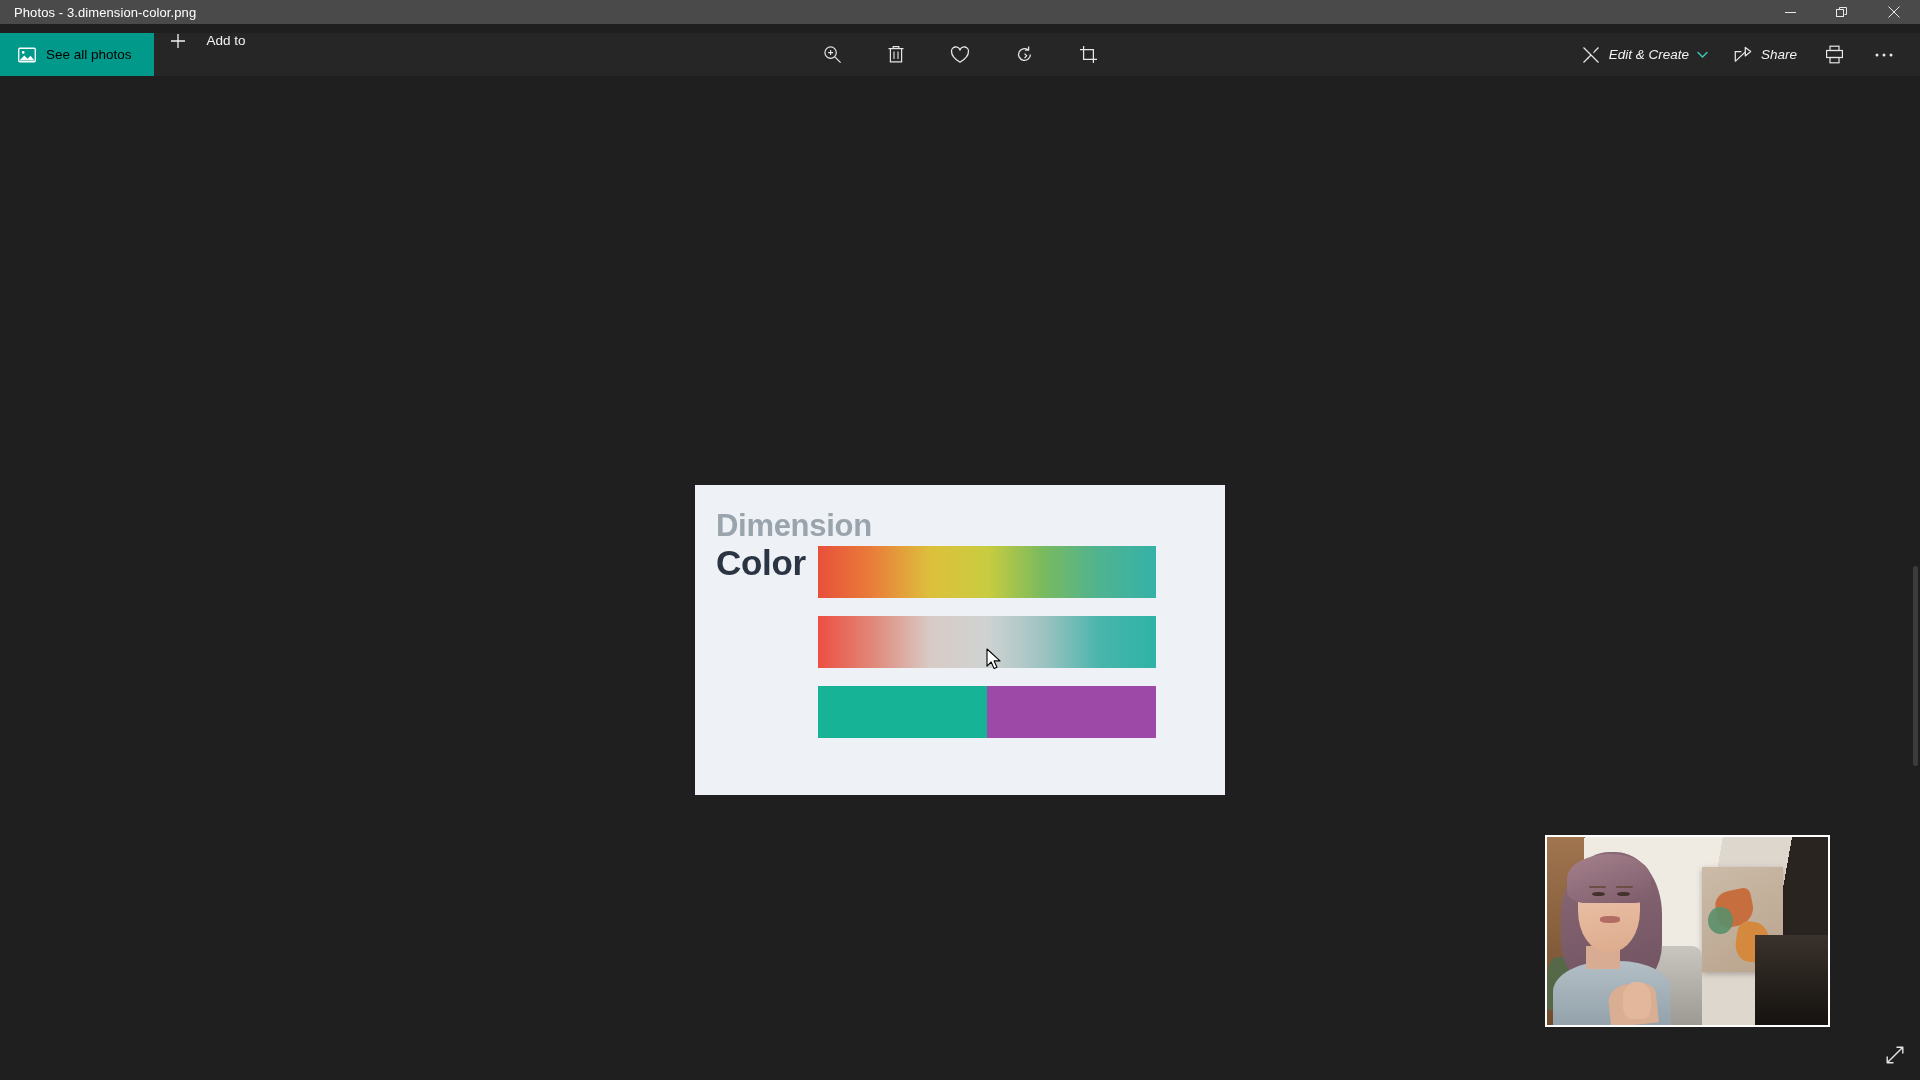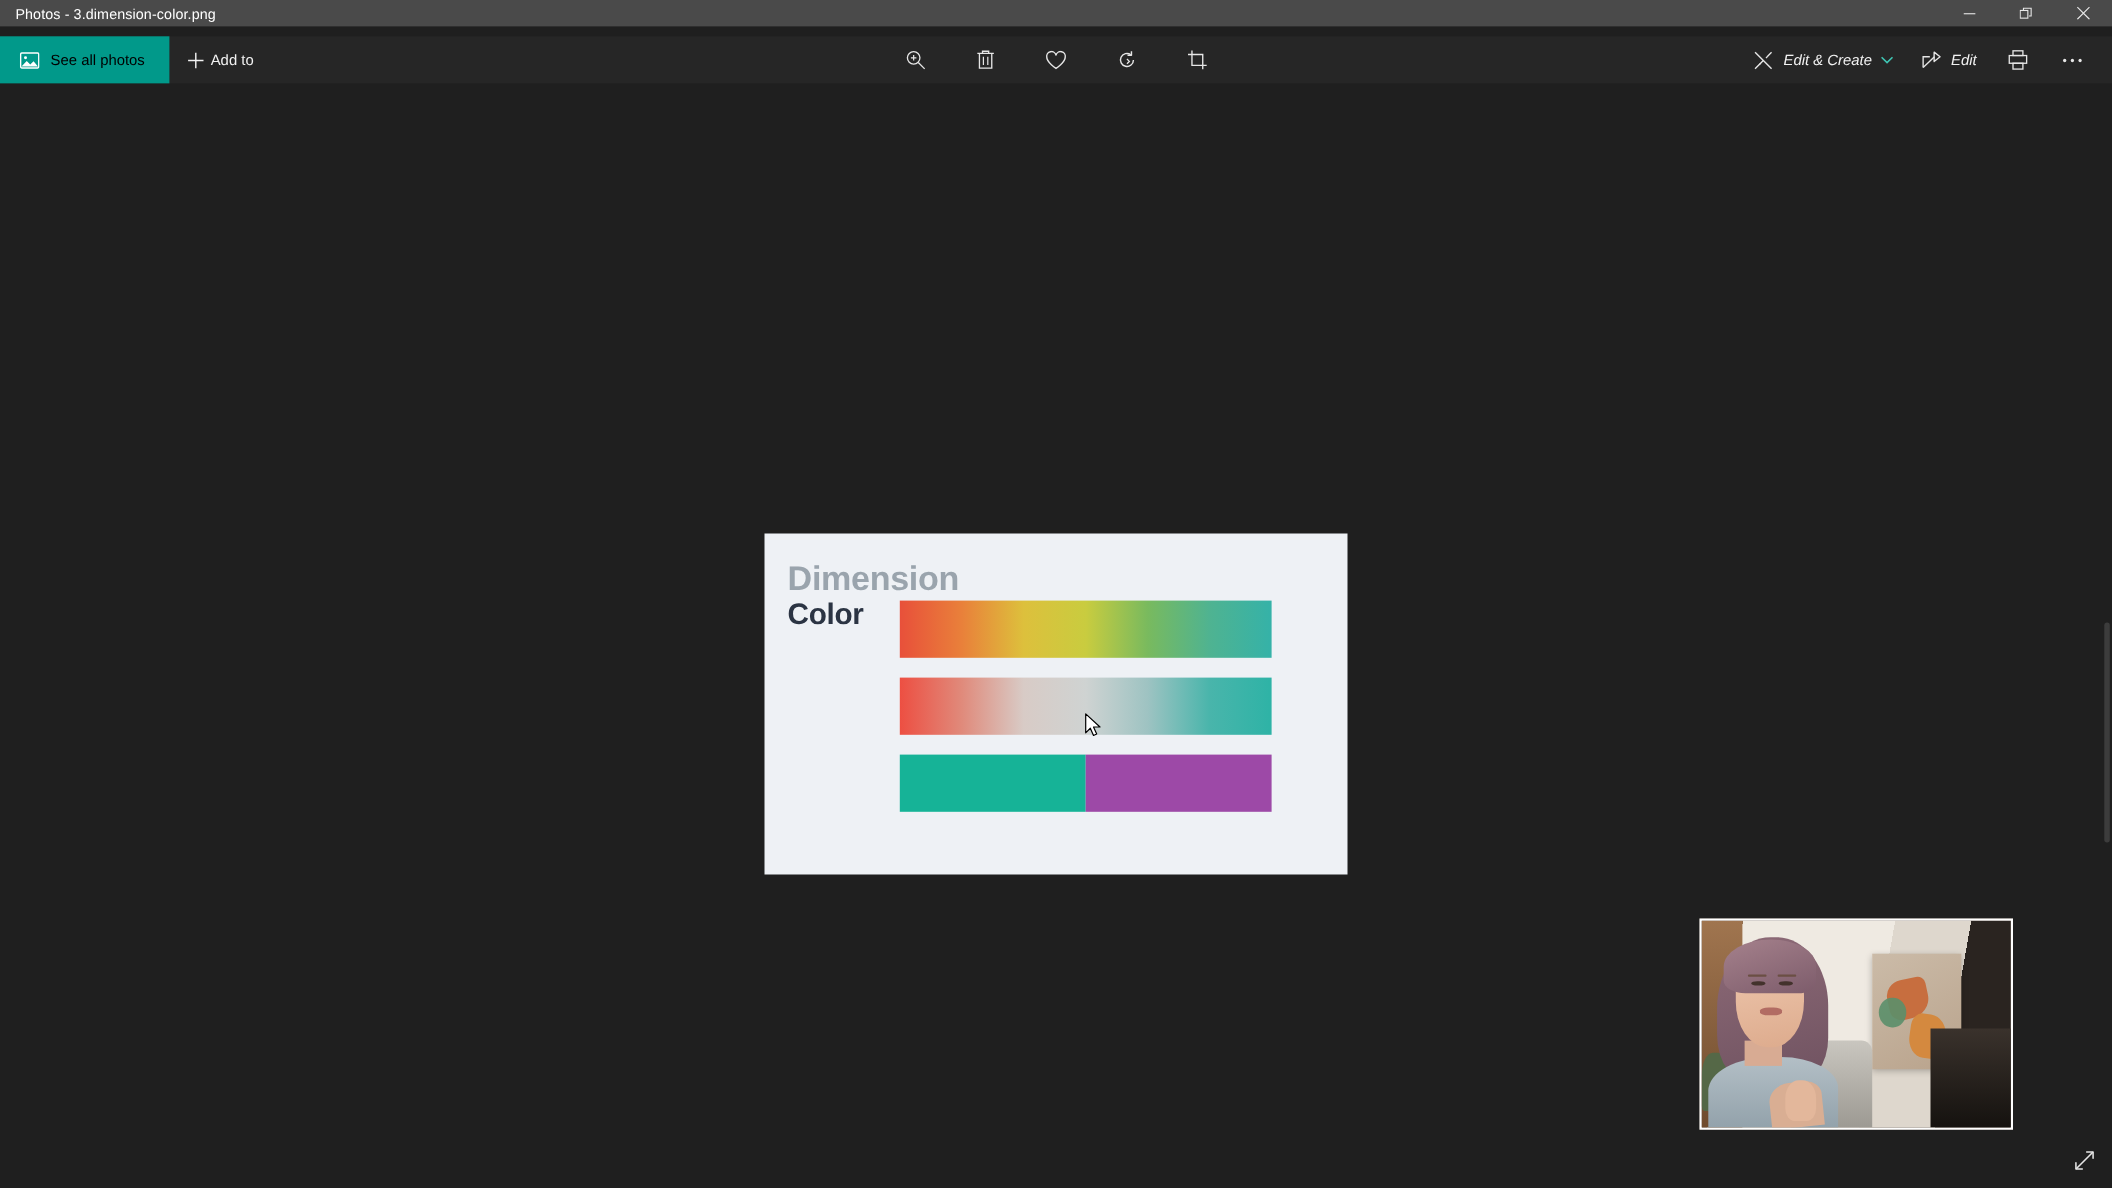--- a/index.html
+++ b/index.html
@@ -37,21 +37,21 @@
     background:#262626;
     display:flex; align-items:center;
   }
   .seeall {
     height:43px; background:#01998a;
     display:flex; align-items:center; gap:10px;
     padding:0 22px 0 18px; cursor:default;
   }
   .seeall .lbl { color:#000000; font-size:13.5px; white-space:nowrap; }
   .addto {
-    height:43px; display:flex; align-items:center; gap:6px;
+    height:43px; display:flex; gap:21px;
     padding:0 20px 0 16px;
   }
   .addto .lbl { color:#f2f2f2; font-size:13.5px; white-space:nowrap; }
 
   .center-tools {
     position:absolute; left:0; right:0; top:0; height:43px;
     display:flex; align-items:center; justify-content:center; gap:22px;
     pointer-events:none;
   }
   .tool {
@@ -83,21 +83,21 @@
     width:530px; height:310px;
     background:#eef1f5;
   }
   .photo-title {
     position:absolute; left:21px; top:25px;
     font-size:31px; font-weight:bold; color:#9aa4ad;
     letter-spacing:-.3px; line-height:1;
   }
   .photo-sub {
     position:absolute; left:21px; top:60px;
-    font-size:27px; font-weight:bold; color:#2b3443;
+    font-size:35px; font-weight:bold; color:#2b3443;
     letter-spacing:-.3px; line-height:1;
   }
   .bars { position:absolute; left:123px; top:61px; width:338px; }
   .bar { height:52px; width:100%; margin-bottom:18px; display:flex; }
   .bar:last-child { margin-bottom:0; }
   .bar-seg { height:100%; }
 
   
   .cursor { position:absolute; left:986px; top:572px; pointer-events:none; }
 
@@ -261,21 +261,21 @@
         <path d="M1 1.5l4.5 4.5L10 1.5" stroke="#3fc5b3" stroke-width="1.5" fill="none" stroke-linecap="round"></path>
       </svg>
     </div>
 
     <div class="rt">
       <svg width="19" height="17" viewBox="0 0 19 17">
         <path d="M1.3 15.4V5.6h6.1" stroke="#e6e6e6" stroke-width="1.25" fill="none"></path>
         <path d="M1.3 15.4L11.6 5.6" stroke="#e6e6e6" stroke-width="1.25" fill="none"></path>
         <path d="M11.3 1.4l5.4 4.2-5.4 4.3z" stroke="#e6e6e6" stroke-width="1.25" fill="none" stroke-linejoin="round"></path>
       </svg>
-      <span class="lbl">Edit</span>
+      <span class="lbl">Share</span>
     </div>
 
     <div class="rt iconly">
       <svg width="19" height="19" viewBox="0 0 19 19">
         <rect x="5" y="1.2" width="9" height="4.3" fill="none" stroke="#e6e6e6" stroke-width="1.2"></rect>
         <rect x="1.6" y="5.5" width="15.8" height="7" fill="none" stroke="#e6e6e6" stroke-width="1.2"></rect>
         <rect x="5" y="12.5" width="9" height="5.3" fill="none" stroke="#e6e6e6" stroke-width="1.2"></rect>
       </svg>
     </div>
 

